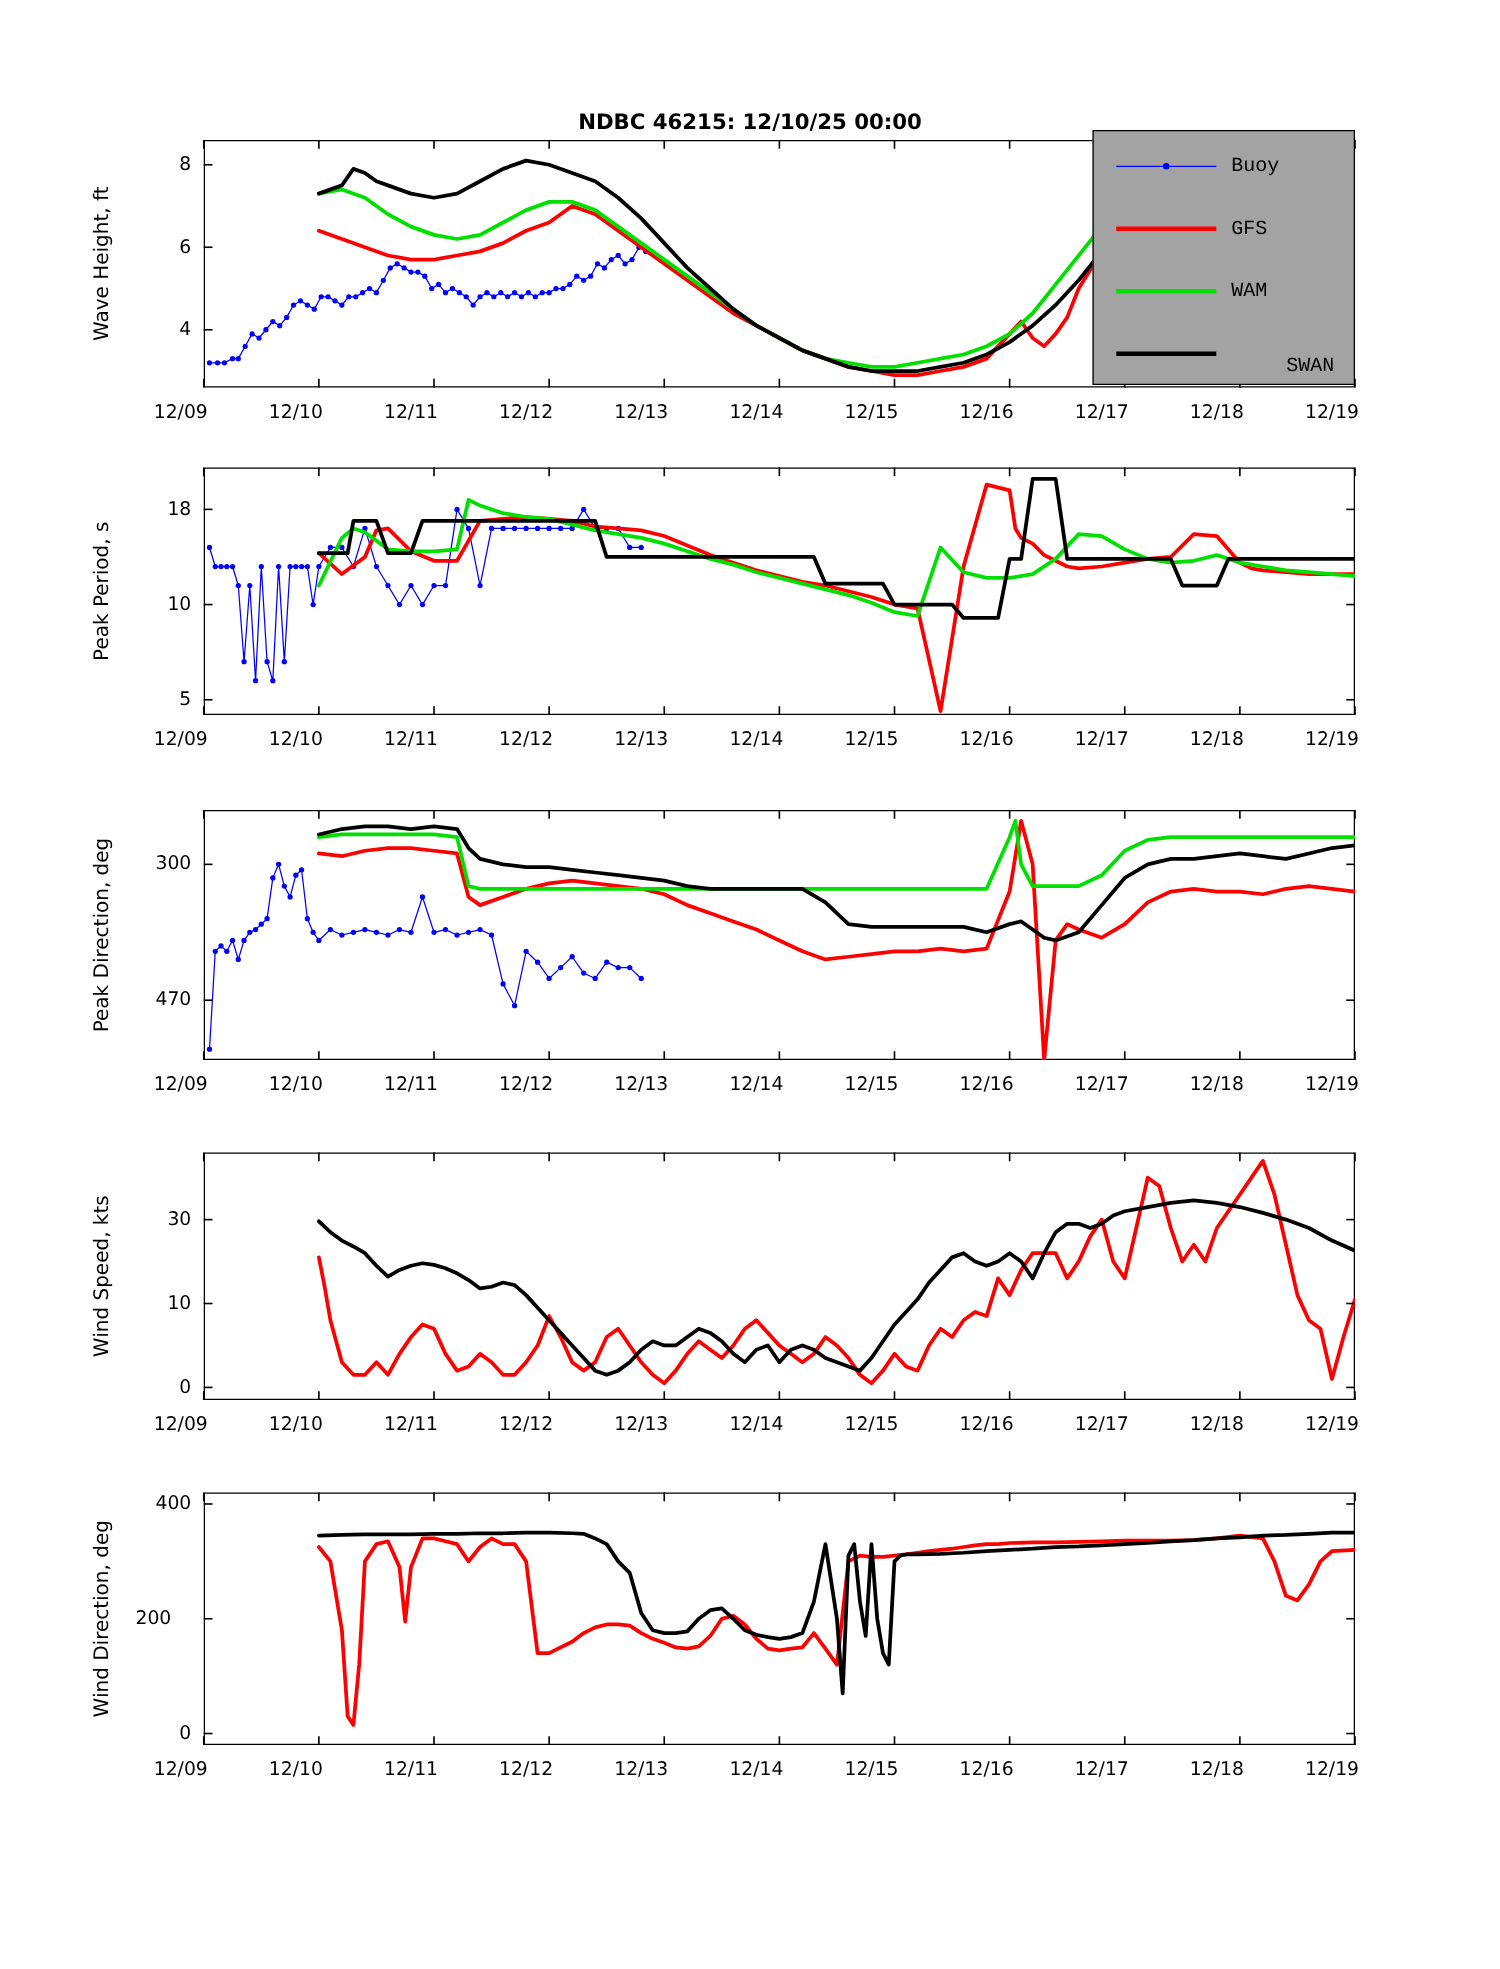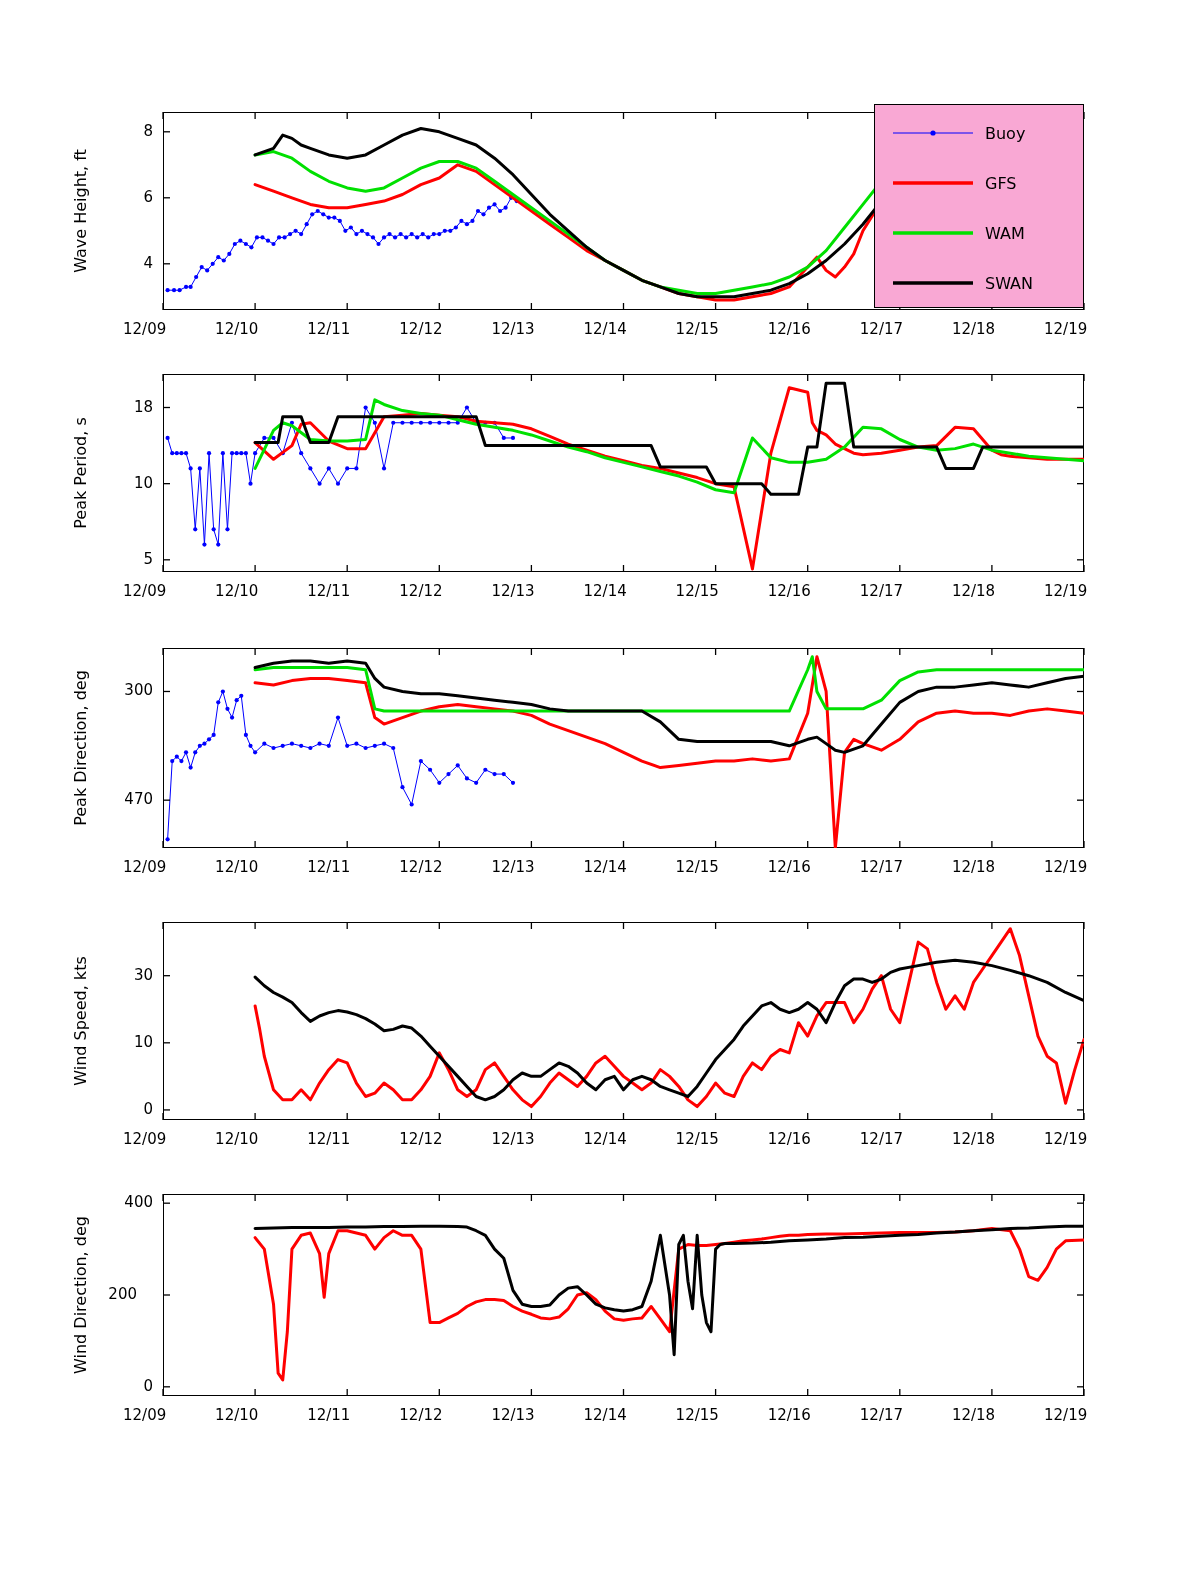--- a/index.html
+++ b/index.html
@@ -12,29 +12,30 @@
   .panel{position:absolute;}
   .plotbox{position:absolute;border:1.5px solid #000;background:#fff;box-sizing:border-box;}
   .ylabel{
     position:absolute;font-size:16px;white-space:nowrap;
     transform-origin:0 0;transform:rotate(-90deg);
   }
   .ytick{position:absolute;font-size:15px;text-align:right;white-space:nowrap;}
   .xtick{position:absolute;font-size:15px;text-align:left;white-space:nowrap;}
   svg{position:absolute;left:0;top:0;overflow:visible;}
   .legend{
-    position:absolute;border:1.5px solid #000;background:#f9a8d4;box-sizing:border-box;
+    position:absolute;border:1.5px solid #000;background:#a3a3a3;box-sizing:border-box;font-family:Liberation Mono, monospace;
   }
   .legend-label{position:absolute;left:110px;transform:translateY(-50%);white-space:nowrap;}
 </style>
 </head>
 <body>
 
 <div id="page">
 
+  <div class="title">NDBC 46215: 12/10/25 00:00</div>
 
   <div id="panels">
       <div class="panel" style="left: 0px; top: 0px; width: 1200px; height: 1575px;">
         <div class="plotbox" style="left: 163px; top: 112px; width: 921px; height: 198px;"></div>
         <svg width="1200" height="1575">
           <defs>
             <clipPath id="clip0">
               <rect x="163" y="112" width="921" height="198"></rect>
             </clipPath>
           </defs>
@@ -494,15 +495,15 @@
       <svg width="210" height="204">
         <line x1="18" x2="98" y1="28" y2="28" stroke="#0000ff" stroke-width="1"></line>
         <circle cx="58" cy="28" r="2.6" fill="#0000ff"></circle>
         <line x1="18" x2="98" y1="78" y2="78" stroke="#ff0000" stroke-width="3.5"></line>
         <line x1="18" x2="98" y1="128" y2="128" stroke="#00e000" stroke-width="3.5"></line>
         <line x1="18" x2="98" y1="178" y2="178" stroke="#000000" stroke-width="3.5"></line>
       </svg>
       <div class="legend-label" style="top: 28px;">Buoy</div>
       <div class="legend-label" style="top: 78px;">GFS</div>
       <div class="legend-label" style="top: 128px;">WAM</div>
-      <div class="legend-label" style="top: 178px;">SWAN</div>
+      <div class="legend-label" style="top: 188px; margin-left: 44px;">SWAN</div>
     </div>
   </div>
 
 </body></html>

